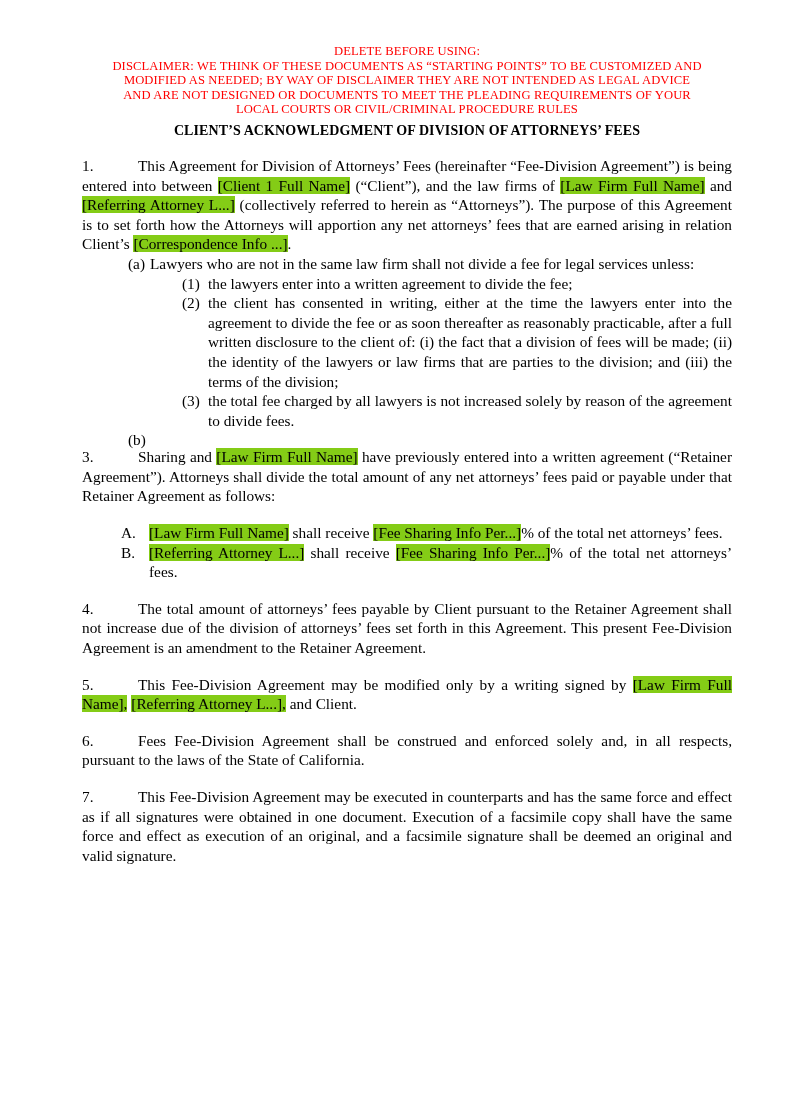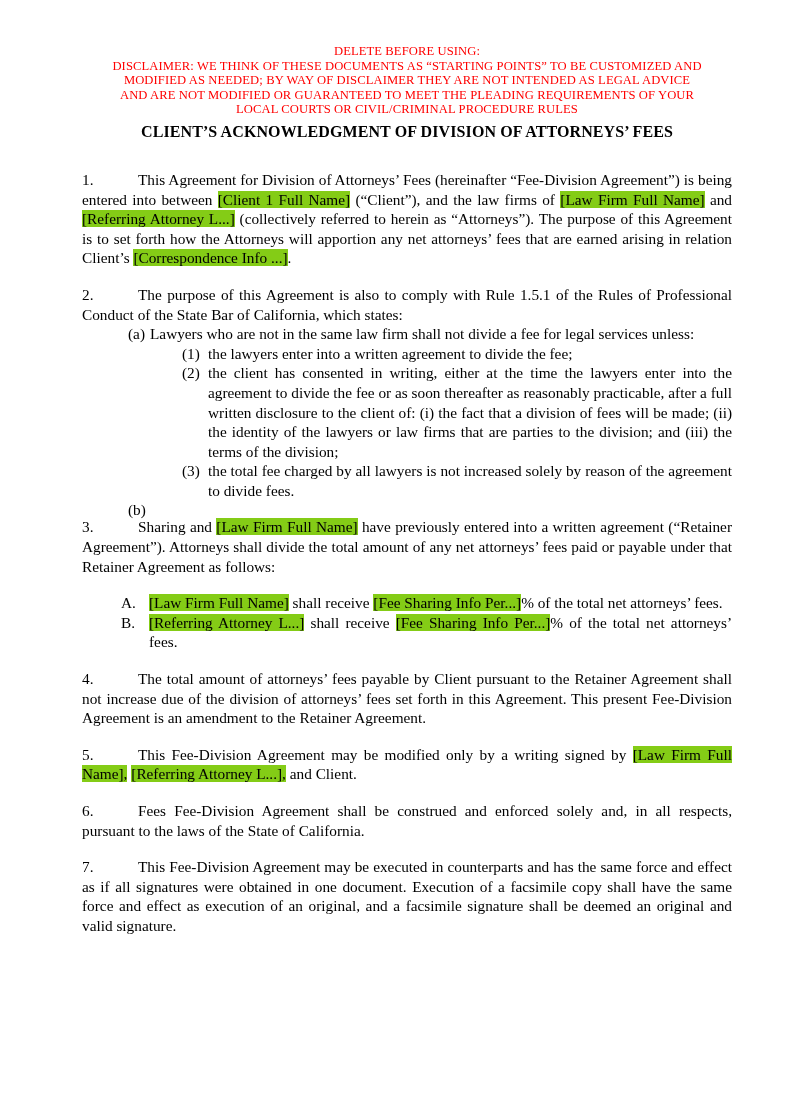--- a/index.html
+++ b/index.html
@@ -29,23 +29,23 @@
     text-align: center;
     font-size: 12.6px;
     line-height: 14.6px;
     letter-spacing: 0.1px;
     margin: 0 0 2px 0;
   }
   .disclaimer div { white-space: nowrap; }
   .doc-title {
     text-align: center;
     font-weight: bold;
-    font-size: 16px;
+    font-size: 14px;
     letter-spacing: 0.1px;
-    margin: 6px 0 12px 0;
+    margin: 6px 0 0 0;
   }
   .body-text {
     font-size: 15.3px;
     line-height: 19.6px;
     text-align: justify;
     margin: 0;
   }
   p.para {
     margin: 0;
     padding-top: 17px;
@@ -105,33 +105,30 @@
 </style>
 </head>
 <body>
 
 <div class="page">
 
   <div class="disclaimer">
     <div>DELETE BEFORE USING:</div>
     <div>DISCLAIMER: WE THINK OF THESE DOCUMENTS AS “STARTING POINTS” TO BE CUSTOMIZED AND</div>
     <div>MODIFIED AS NEEDED; BY WAY OF DISCLAIMER THEY ARE NOT INTENDED AS LEGAL ADVICE</div>
-    <div>AND ARE NOT MODIFIED OR GUARANTEED TO MEET THE PLEADING REQUIREMENTS OF YOUR</div>
+    <div>AND ARE NOT DESIGNED OR DOCUMENTS TO MEET THE PLEADING REQUIREMENTS OF YOUR</div>
     <div>LOCAL COURTS OR CIVIL/CRIMINAL PROCEDURE RULES</div>
   </div>
 
   <h1 class="doc-title">CLIENT’S ACKNOWLEDGMENT OF DIVISION OF ATTORNEYS’ FEES</h1>
 
   <p class="para body-text">
     <span class="num-indent">1.</span><span>This Agreement for Division of Attorneys’ Fees (hereinafter “Fee-Division Agreement”) is being entered into between </span><span class="hl">[Client 1 Full Name]</span><span> (“Client”), and the law firms of </span><span class="hl">[Law Firm Full Name]</span><span> and </span><span class="hl">[Referring Attorney L...]</span><span> (collectively referred to herein as “Attorneys”).  The purpose of this Agreement is to set forth how the Attorneys will apportion any net attorneys’ fees that are earned arising in relation Client’s </span><span class="hl">[Correspondence Info ...]</span><span>.</span>
   </p>
 
-  <p class="para body-text">
-    <span class="num-indent">2.</span><span>The purpose of this Agreement is also to comply with Rule 1.5.1 of the Rules of Professional Conduct of the State Bar of California, which states:</span>
-  </p>
 
   <div class="lvl-a">
     <div class="item">
       <span class="marker">(a)</span>
       <span>Lawyers who are not in the same law firm shall not divide a fee for legal services unless:</span>
       <div class="lvl-1">
         <div class="item">
           <span class="marker">(1)</span>
           <span>the lawyers enter into a written agreement to divide the fee;</span>
         </div>

